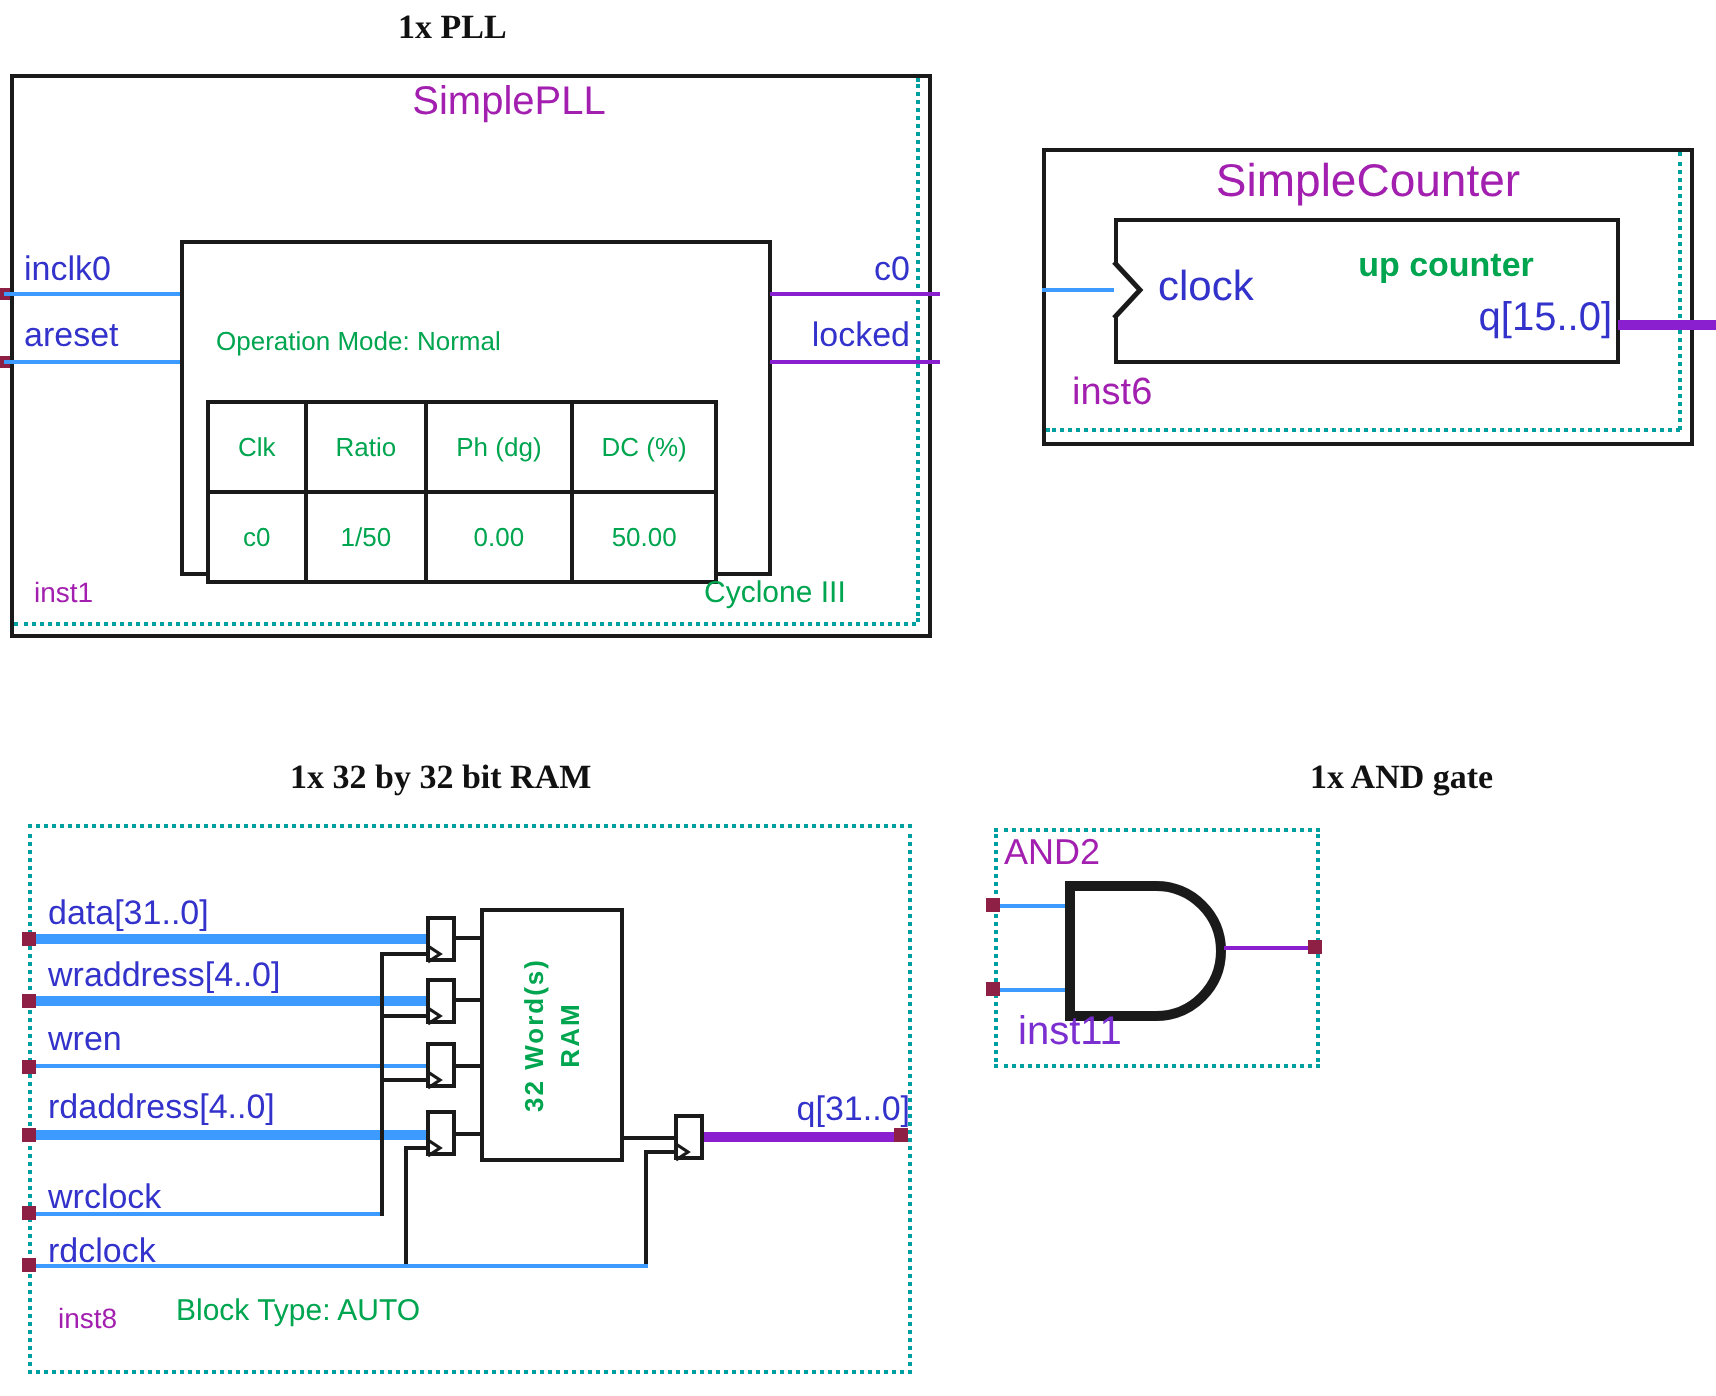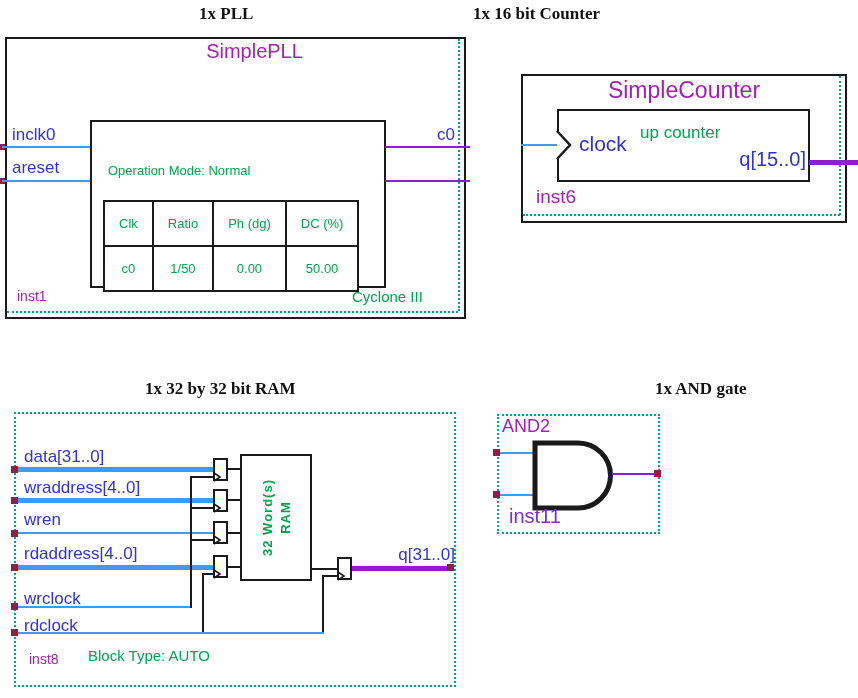--- a/index.html
+++ b/index.html
@@ -31,41 +31,41 @@
              padding:14px;height:25px;}
   .rot{transform:rotate(-90deg);display:flex;flex-direction:column;align-items:center;
        justify-content:center;text-align:center;}
 </style>
 </head>
 <body>
 
 <div id="canvas">
 
   <div class="abs heading" style="left:199px;top:4px;">1x PLL</div>
-  <div class="abs heading" style="left:473px;top:4px;">1x 16 bit Counter</div>
   <div class="abs heading" style="left:145px;top:379px;">1x 32 by 32 bit RAM</div>
   <div class="abs heading" style="left:655px;top:379px;">1x AND gate</div>
 
   <div class="abs blockbox" style="left:5px;top:37px;width:461px;height:282px;"></div>
   <div class="abs teal-v" style="left:458px;top:39px;height:272px;"></div>
   <div class="abs teal-h" style="left:7px;top:311px;width:451px;"></div>
   <div class="abs name" style="left:5px;top:40px;width:499px;text-align:center;">SimplePLL</div>
 
   <div class="abs innerbox" style="left:90px;top:120px;width:296px;height:168px;"></div>
 
   <div class="abs stub" style="left:0;top:144px;"></div>
   <div class="abs wire-b" style="left:2px;top:146px;width:88px;"></div>
   <div class="abs pin" style="left:12px;top:125px;">inclk0</div>
   <div class="abs stub" style="left:0;top:178px;"></div>
   <div class="abs wire-b" style="left:2px;top:180px;width:88px;"></div>
   <div class="abs pin" style="left:12px;top:158px;">areset</div>
 
   <div class="abs wire-p" style="left:385px;top:146px;width:85px;"></div>
   <div class="abs pin" style="left:290px;top:125px;width:165px;text-align:right;">c0</div>
   <div class="abs wire-p" style="left:385px;top:180px;width:85px;"></div>
+  <div class="abs pin" style="left:290px;top:158px;width:165px;text-align:right;">locked</div>
 
   <div class="abs green" style="left:108px;top:163px;font-size:13px;">Operation Mode: Normal</div>
 
   <table class="abs ptable" style="left:103px;top:200px;">
     <tbody>
         <tr>
       <td style="width:40px;">Clk</td>
       <td style="width:49px;">Ratio</td>
       <td style="width:58px;">Ph (dg)</td>
       <td style="width:70px;">DC (%)</td>
@@ -86,21 +86,21 @@
   <div class="abs teal-v" style="left:839px;top:76px;height:139px;"></div>
   <div class="abs teal-h" style="left:523px;top:214px;width:317px;"></div>
   <div class="abs name" style="left:521px;top:77px;width:326px;text-align:center;font-size:23px;">SimpleCounter</div>
 
   <div class="abs innerbox" style="left:557px;top:109px;width:253px;height:73px;"></div>
   <div class="abs wire-b" style="left:521px;top:144px;width:36px;"></div>
   <svg class="abs" style="left:556px;top:130px;" width="16" height="30">
     <path d="M1,1 L14,15 L1,29" fill="#ffffff" stroke="#1a1a1a" stroke-width="2.5"></path>
   </svg>
   <div class="abs pin" style="left:579px;top:132px;font-size:21px;">clock</div>
-  <div class="abs green" style="left:640px;top:123px;width:166px;text-align:left;font-size:17px;">up counter</div>
+  <div class="abs green" style="left:640px;top:123px;width:166px;text-align:center;font-size:17px;font-weight:bold;">up counter</div>
   <div class="abs pin" style="left:640px;top:148px;width:166px;text-align:right;font-size:20px;">q[15..0]</div>
   <div class="abs bus-p" style="left:809px;top:160px;width:49px;"></div>
   <div class="abs inst" style="left:536px;top:186px;font-size:19px;">inst6</div>
 
   <div class="abs teal-box" style="left:14px;top:412px;width:442px;height:275px;"></div>
 
   <div class="abs pin" style="left:24px;top:447px;">data[31..0]</div>
   <div class="abs pin" style="left:24px;top:478px;">wraddress[4..0]</div>
   <div class="abs pin" style="left:24px;top:510px;">wren</div>
   <div class="abs pin" style="left:24px;top:544px;">rdaddress[4..0]</div>

